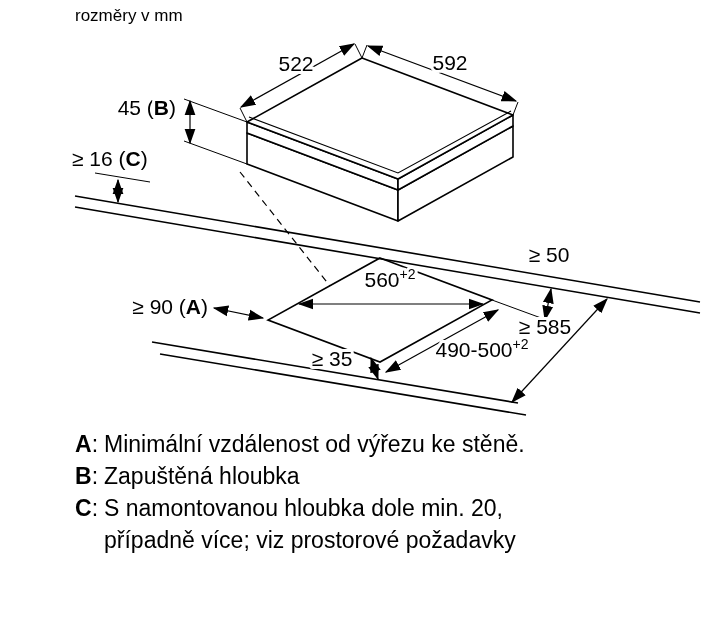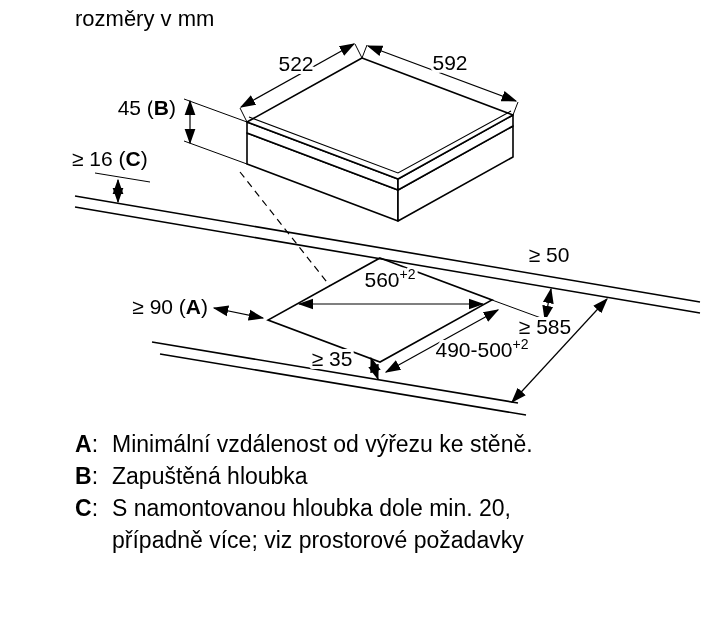--- a/index.html
+++ b/index.html
@@ -1,20 +1,20 @@
 <!DOCTYPE html>
 <html><head>
 <meta charset="utf-8">
 <style>
   html,body { margin:0; padding:0; background:#ffffff; }
   .page {
     position:relative; width:711px; height:619px; background:#ffffff;
     font-family:"Liberation Sans", sans-serif; color:#000; overflow:hidden;
   }
-  .title { position:absolute; left:75px; top:6px; font-size:22px; }
+  .title { position:absolute; left:75px; top:6px; font-size:17px; }
   svg.diagram { position:absolute; left:0; top:0; }
 
   
   .edge   { stroke:#000; stroke-width:1.6; fill:none; }
   .face   { stroke:#000; stroke-width:1.6; fill:#ffffff; stroke-linejoin:round; }
   .thin   { stroke:#000; stroke-width:1.1; fill:none; }
   .tick   { stroke:#000; stroke-width:1; fill:none; }
   .dashed { stroke:#000; stroke-width:1.2; fill:none; stroke-dasharray:7 5; }
   .dim    { stroke:#000; stroke-width:1.2; fill:none; }
 
@@ -22,21 +22,21 @@
   text.lbl {
     font-family:"Liberation Sans", sans-serif; font-size:21px; fill:#000;
     paint-order:stroke; stroke:#ffffff; stroke-width:6px; stroke-linejoin:round;
   }
   text.lbl .b  { font-weight:bold; }
   text.lbl .sup{ font-size:14px; }
 
   .legend { position:absolute; left:75px; top:428px; font-size:23px; line-height:32px; }
   .legend-item { display:flex; align-items:flex-start; }
   .legend-key { font-weight:bold; }
-  .legend-lines { margin-left:14px; }
+  .legend-lines { margin-left:6px; }
 </style>
 </head>
 <body>
 
 <div class="page">
 
   <div class="title">rozměry v mm</div>
 
   <svg class="diagram" width="711" height="420" viewBox="0 0 711 420" xmlns="http://www.w3.org/2000/svg">
     <defs>

